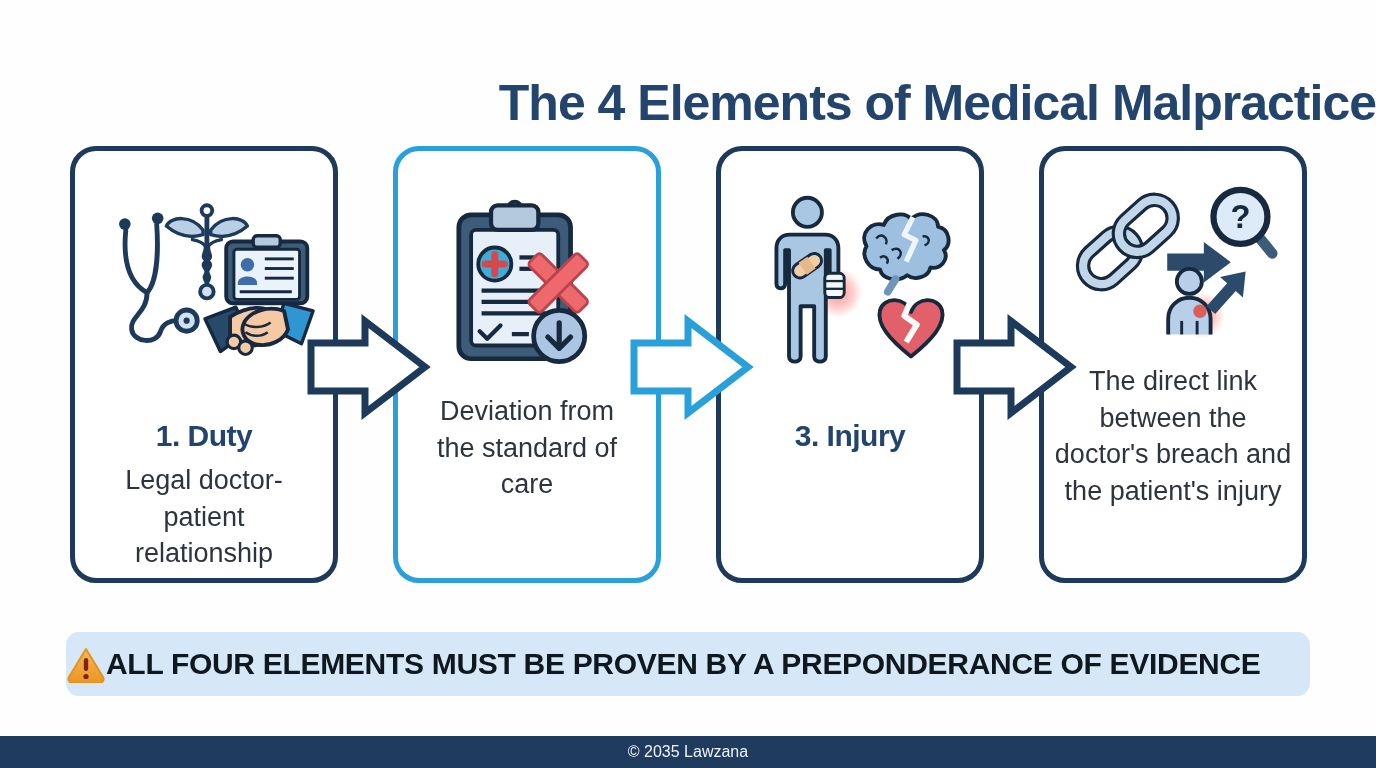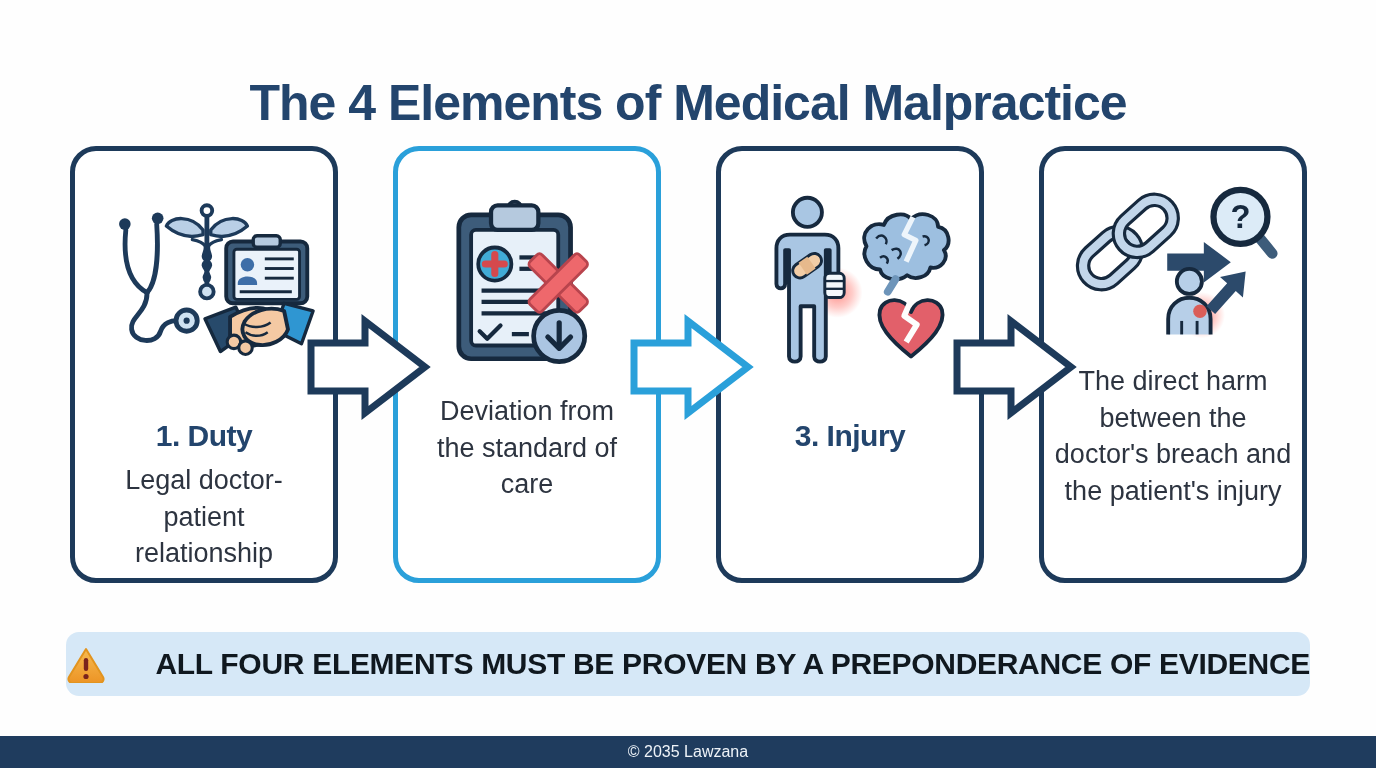--- a/index.html
+++ b/index.html
@@ -13,21 +13,21 @@
     width: 1376px;
     height: 768px;
     background: var(--page-bg, #fff);
     overflow: hidden;
   }
   .main-title {
     position: absolute;
     top: 40px;
     left: 0;
     width: 100%;
-    text-align: center;
+    text-align: right;
     font-size: 50px;
     font-weight: 700;
     letter-spacing: -1px;
     color: var(--heading, #23456d);
   }
   .card {
     position: absolute;
     top: 146px;
     width: 268px;
     height: 437px;
@@ -92,22 +92,22 @@
   .banner {
     position: absolute;
     left: 66px;
     top: 632px;
     width: 1244px;
     height: 64px;
     background: var(--banner-bg, #d6e8f7);
     border-radius: 13px;
     display: flex;
     align-items: center;
-    justify-content: space-between;
-    gap: 23px;
+    justify-content: flex-start;
+    gap: 0;
   }
   .banner-text {
     font-size: 30px;
     font-weight: 700;
     letter-spacing: -0.3px;
     color: var(--banner-text, #10181f);
     white-space: nowrap;
   }
   .footer {
     position: absolute;
@@ -284,21 +284,21 @@
           <path d="M105,158 V142 C105,129 115,120 127,120 C139,120 149,129 149,142 V158" fill="#b7cfe8" stroke="#16293e" stroke-width="4" stroke-linejoin="round"></path>
           <line x1="119" y1="158" x2="119" y2="144" stroke="#16293e" stroke-width="3"></line>
           <line x1="135" y1="158" x2="135" y2="144" stroke="#16293e" stroke-width="3"></line>
           <circle cx="138" cy="134" r="7" fill="#e14a40" opacity="0.85"></circle>
         </g>
         <g transform="rotate(-48 168 112)">
           <polygon points="140,106 172,106 172,96 194,112 172,128 172,118 140,118" fill="#2c4a6b"></polygon>
         </g>
       </svg>
     </div>
-    <div class="card-desc">The direct harm between the doctor's breach and the patient's injury</div>
+    <div class="card-desc">The direct link between the doctor's breach and the patient's injury</div>
   </div>
 
   <svg class="flow-arrow flow-arrow-1 c-navy" viewBox="0 0 130 110">
     <polygon points="5,31 59,31 59,9 119,55 59,101 59,79 5,79"></polygon>
   </svg>
   <svg class="flow-arrow flow-arrow-2 c-accent" viewBox="0 0 130 110">
     <polygon points="5,31 59,31 59,9 119,55 59,101 59,79 5,79"></polygon>
   </svg>
   <svg class="flow-arrow flow-arrow-3 c-navy" viewBox="0 0 130 110">
     <polygon points="5,31 59,31 59,9 119,55 59,101 59,79 5,79"></polygon>

